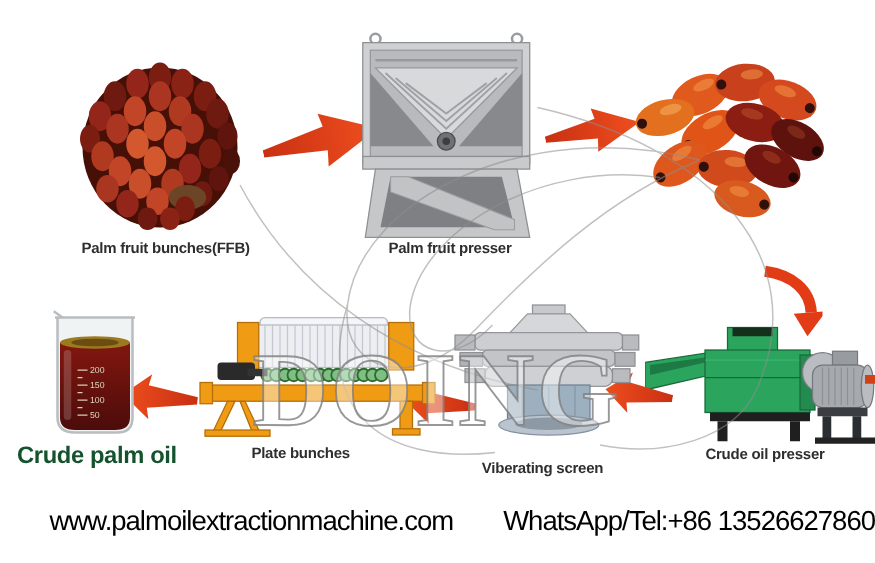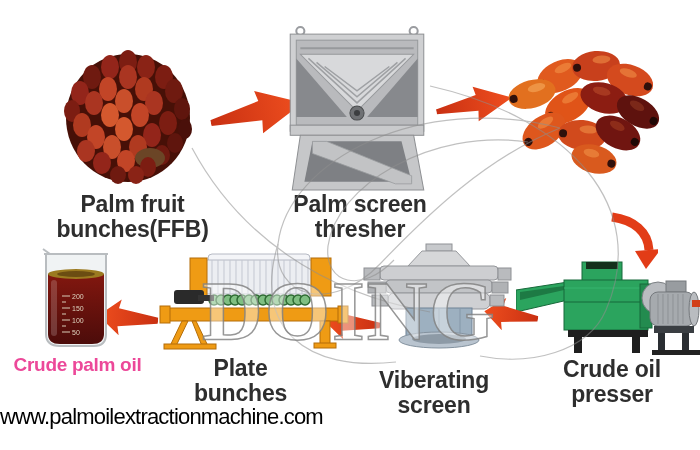--- a/index.html
+++ b/index.html
@@ -1,24 +1,24 @@
 <!DOCTYPE html>
 <html><head>
 <meta charset="utf-8">
 <style>
   html,body{margin:0;padding:0;background:#fff;}
   .stage{position:relative;width:700px;height:450px;background:#ffffff;overflow:hidden;
          font-family:"Liberation Sans",sans-serif;}
   .img{position:absolute;}
   .lbl{position:absolute;text-align:center;color:#2e2e2e;font-weight:700;
-       font-size:23px;letter-spacing:-0.2px;line-height:1.1;}
-  .lbl-strong{font-size:19px;color:#ec4899;letter-spacing:-0.3px;}
+       font-size:12px;letter-spacing:-0.2px;line-height:1.1;}
+  .lbl-strong{font-size:19px;color:#14532d;letter-spacing:-0.3px;}
   .arrow{position:absolute;}
   .watermark{position:absolute;left:0;top:0;pointer-events:none;}
-  .footer{position:absolute;left:0;right:0;top:404px;display:flex;justify-content:space-between;
+  .footer{position:absolute;left:0;right:0;top:404px;display:flex;justify-content:flex-end;
           gap:40px;font-size:22px;color:#000;letter-spacing:-0.8px;white-space:nowrap;}
 </style>
 </head>
 <body>
 
 <div class="stage">
 
   <div class="img" style="left:58px;top:46px;">
     <svg width="142" height="146" viewBox="0 0 142 146">
       <ellipse cx="70" cy="72" rx="62" ry="64" fill="#471007"></ellipse>
@@ -86,21 +86,21 @@
       <polygon points="14,30 126,30 70,86" fill="#d8d9db" stroke="#97999c"></polygon>
       <path d="M22 34L70 78L118 34M30 38L70 72L110 38M38 42L70 66L102 42" fill="none" stroke="#9fa1a4" stroke-width="1.5"></path>
       <circle cx="70" cy="88" r="7" fill="#6f7174" stroke="#4a4c4e"></circle>
       <circle cx="70" cy="88" r="3" fill="#3c3e40"></circle>
       <rect x="4" y="100" width="132" height="10" fill="#c9cacc" stroke="#8e9093"></rect>
       <polygon points="14,110 126,110 136,164 6,164" fill="#c6c7c9" stroke="#8e9093"></polygon>
       <polygon points="26,116 114,116 124,156 18,156" fill="#7e8084"></polygon>
       <polygon points="26,116 40,116 124,150 124,158 108,158 26,128" fill="#c2c3c5" stroke="#9a9c9f" stroke-width="0.8"></polygon>
     </svg>
   </div>
-  <div class="lbl" style="left:270px;top:192px;width:180px;">Palm screen thresher</div>
+  <div class="lbl" style="left:270px;top:192px;width:180px;">Palm fruit presser</div>
 
   <div class="arrow" style="left:436px;top:82px;transform:rotate(-10deg);">
     <svg width="80" height="44" viewBox="0 0 100 48">
       <defs>
           <linearGradient id="g2" x1="0" y1="0" x2="1" y2="0">
         <stop offset="0" stop-color="#c93012"></stop>
             <stop offset="1" stop-color="#ef4f1f"></stop>
           </linearGradient>
         </defs>
       <polygon points="0,22 52,13 50,2 96,24 50,46 52,33 0,28" fill="url(#g2)"></polygon>
@@ -337,15 +337,16 @@
       <path d="M528 142 C430 128 336 186 328 246 C324 284 362 294 394 260"></path>
       <path d="M278 244 C252 330 308 372 396 362"></path>
       <path d="M430 86 C572 118 650 208 606 310 C588 352 530 366 480 356"></path>
       <path d="M192 148 C238 234 320 292 430 312"></path>
     </g>
     <text x="202" y="340" font-family="Liberation Serif, serif" font-weight="bold" font-size="84" letter-spacing="2" fill="rgba(255,255,255,0.5)" stroke="#858585" stroke-width="1.5" opacity="0.85">DOING</text>
   </svg>
 
   <div class="footer">
     <span>www.palmoilextractionmachine.com</span>
+    <span>WhatsApp/Tel:+86 13526627860</span>
   </div>
 
 </div>
 
 </body></html>

